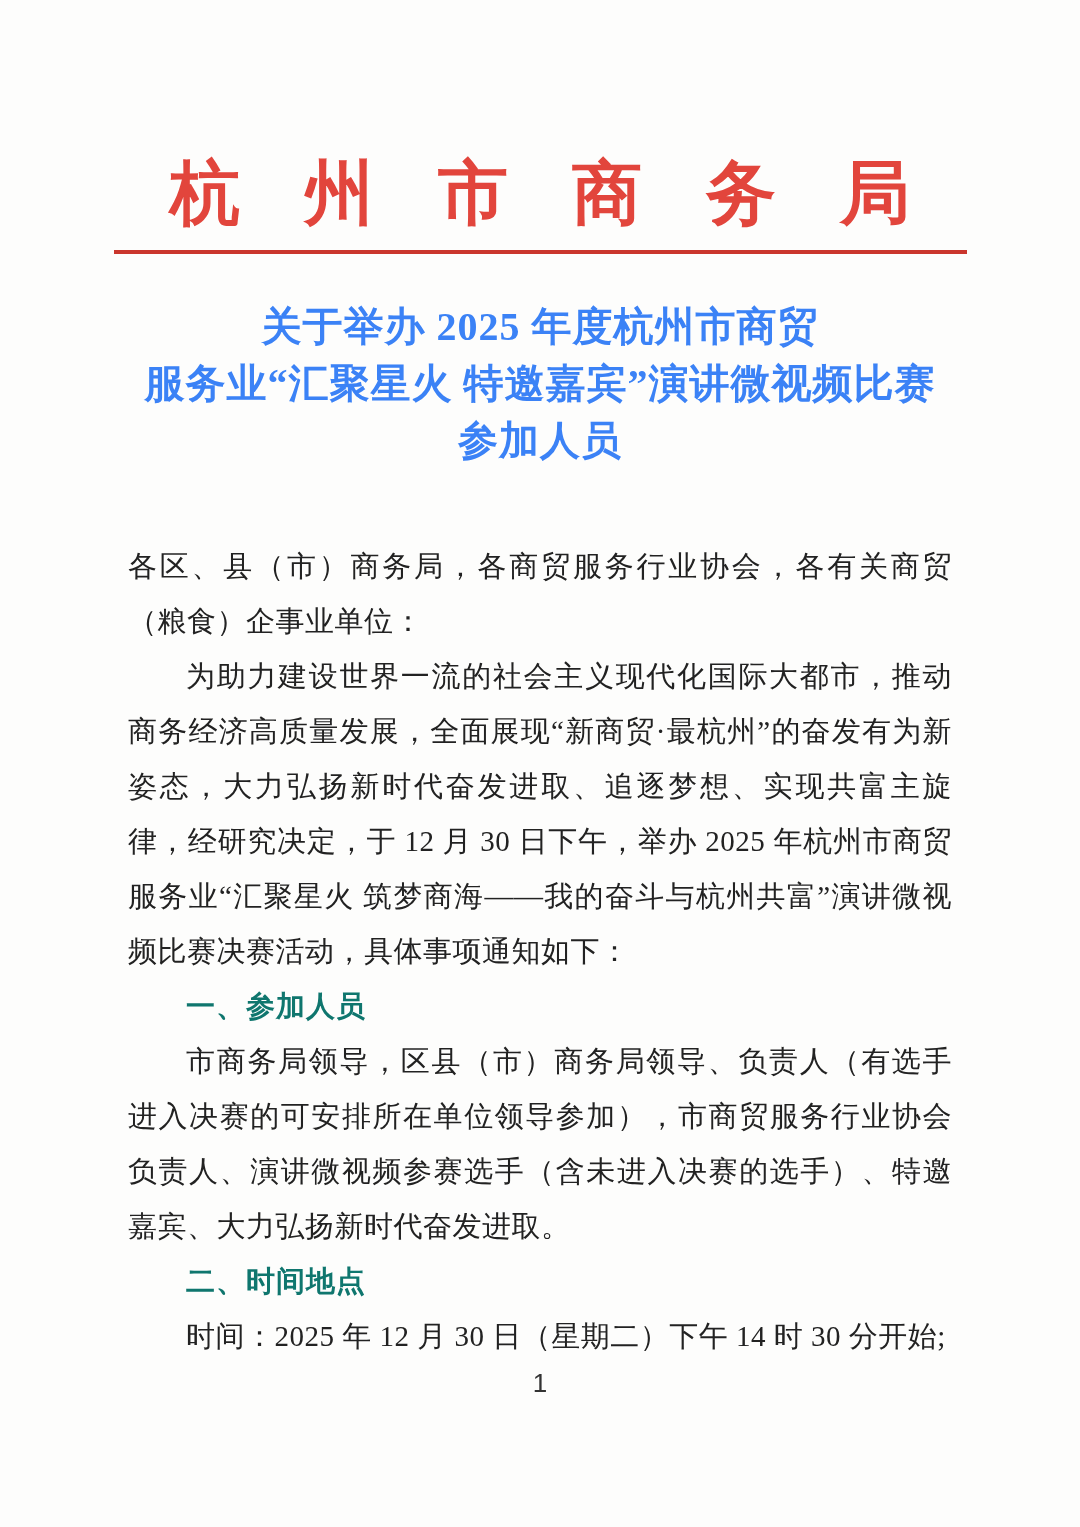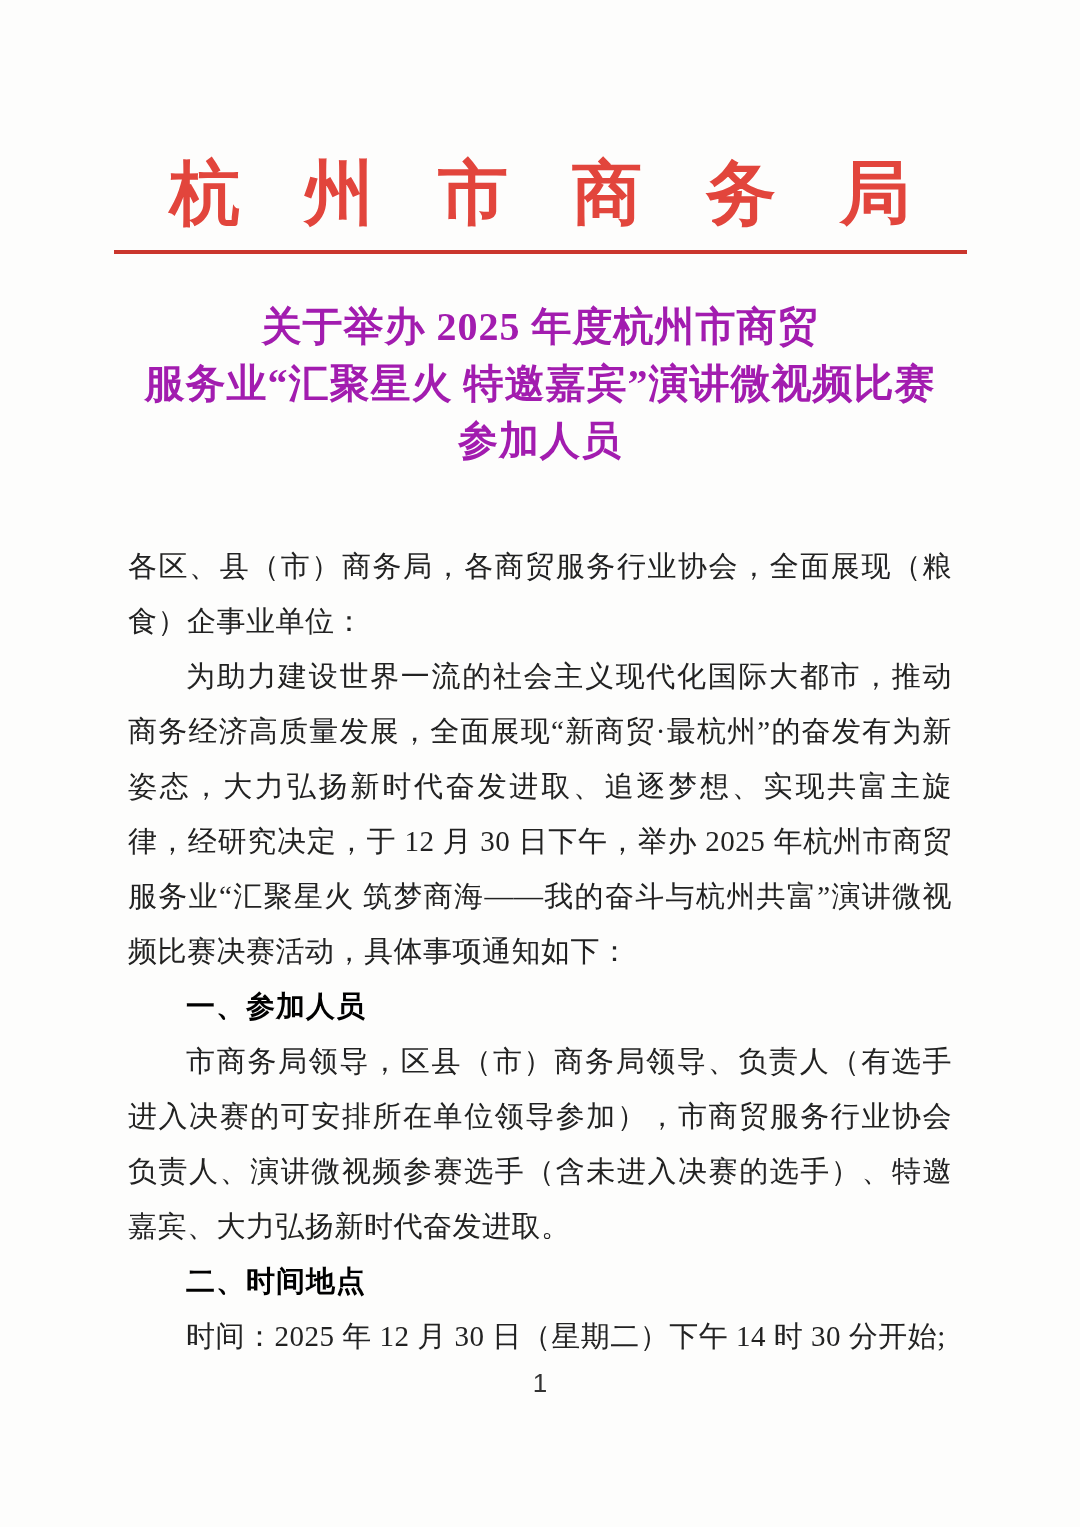--- a/index.html
+++ b/index.html
@@ -43,40 +43,40 @@
     margin: 14px auto 0;
   }
 
   
   .notice-title {
     margin-top: 44px;
     text-align: center;
     font-weight: 700;
     font-size: 40px;
     line-height: 57px;
-    color: #a21caf;
+    color: #3b82f6;
     letter-spacing: 1px;
   }
 
   
   .doc-body {
     width: 824px;
     margin: 70px auto 0;
     font-size: 29px;
     line-height: 55px;
     text-align: justify;
     letter-spacing: 0.5px;
     color: #222;
   }
   .doc-body p { text-align: justify; }
   .indent { text-indent: 2em; }
   .section-heading {
     text-indent: 2em;
     font-weight: 700;
-    color: #000000;
+    color: #0f766e;
     font-family: Liberation Sans, sans-serif;
     letter-spacing: 1px;
   }
 
   
   .page-number {
     position: absolute;
     left: 0;
     right: 0;
     top: 1368px;
@@ -102,21 +102,21 @@
 
   <div class="red-rule"></div>
 
   <div class="notice-title">
     <div>关于举办 2025 年度杭州市商贸</div>
     <div>服务业“汇聚星火 特邀嘉宾”演讲微视频比赛</div>
     <div>参加人员</div>
   </div>
 
   <div class="doc-body">
-    <p>各区、县（市）商务局，各商贸服务行业协会，全面展现（粮食）企事业单位：</p>
+    <p>各区、县（市）商务局，各商贸服务行业协会，各有关商贸（粮食）企事业单位：</p>
     <p class="indent">为助力建设世界一流的社会主义现代化国际大都市，推动商务经济高质量发展，全面展现“新商贸·最杭州”的奋发有为新姿态，大力弘扬新时代奋发进取、追逐梦想、实现共富主旋律，经研究决定，于 12 月 30 日下午，举办 2025 年杭州市商贸服务业“汇聚星火 筑梦商海——我的奋斗与杭州共富”演讲微视频比赛决赛活动，具体事项通知如下：</p>
     <p class="section-heading">一、参加人员</p>
     <p class="indent">市商务局领导，区县（市）商务局领导、负责人（有选手进入决赛的可安排所在单位领导参加），市商贸服务行业协会负责人、演讲微视频参赛选手（含未进入决赛的选手）、特邀嘉宾、大力弘扬新时代奋发进取。</p>
     <p class="section-heading">二、时间地点</p>
     <p class="indent">时间：2025 年 12 月 30 日（星期二）下午 14 时 30 分开始;</p>
   </div>
 
   <div class="page-number">1</div>
 
 </div>

